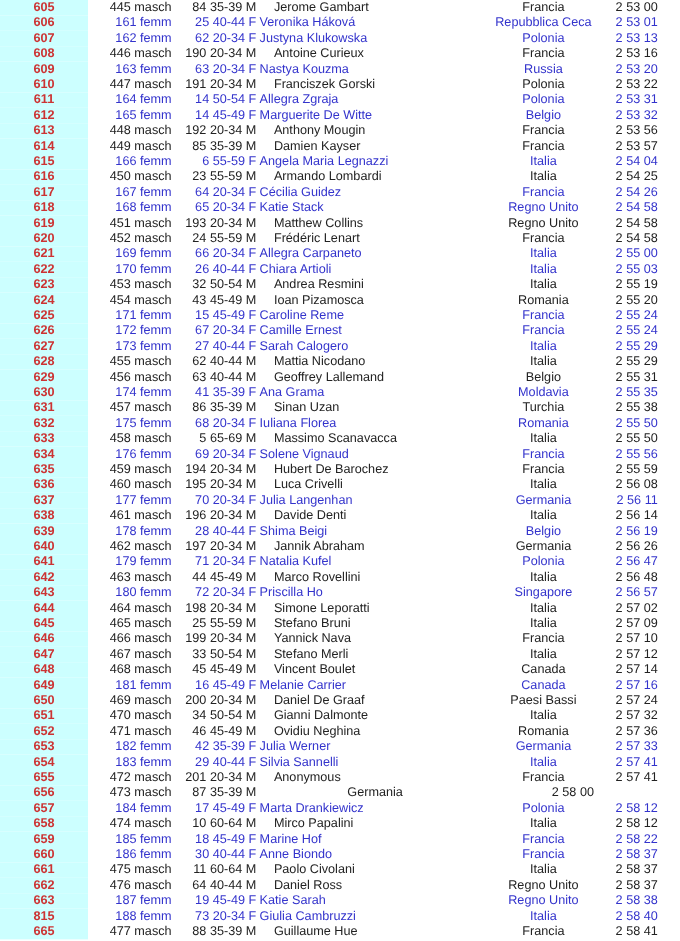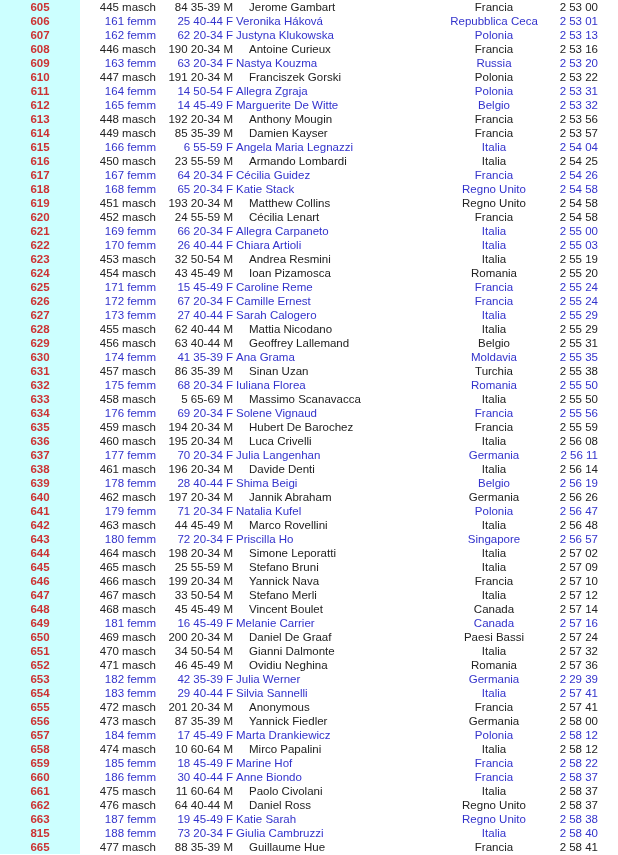--- a/index.html
+++ b/index.html
@@ -158,21 +158,21 @@
       <div class="cell cat">451 masch</div>
       <div class="cell age">193 20-34 M</div>
       <div class="cell name">Matthew Collins</div>
       <div class="cell country">Regno Unito</div>
       <div class="cell time">2 54 58</div>
     </div>
     <div class="row masch">
       <div class="cell pos">620</div>
       <div class="cell cat">452 masch</div>
       <div class="cell age">24 55-59 M</div>
-      <div class="cell name">Cécilia Lenart</div>
+      <div class="cell name">Frédéric Lenart</div>
       <div class="cell country">Francia</div>
       <div class="cell time">2 54 58</div>
     </div>
     <div class="row femm">
       <div class="cell pos">621</div>
       <div class="cell cat">169 femm</div>
       <div class="cell age">66 20-34 F</div>
       <div class="cell name">Allegra Carpaneto</div>
       <div class="cell country">Italia</div>
       <div class="cell time">2 55 00</div>
@@ -424,21 +424,21 @@
       <div class="cell name">Ovidiu Neghina</div>
       <div class="cell country">Romania</div>
       <div class="cell time">2 57 36</div>
     </div>
     <div class="row femm">
       <div class="cell pos">653</div>
       <div class="cell cat">182 femm</div>
       <div class="cell age">42 35-39 F</div>
       <div class="cell name">Julia Werner</div>
       <div class="cell country">Germania</div>
-      <div class="cell time">2 29 39</div>
+      <div class="cell time">2 57 33</div>
     </div>
     <div class="row femm">
       <div class="cell pos">654</div>
       <div class="cell cat">183 femm</div>
       <div class="cell age">29 40-44 F</div>
       <div class="cell name">Silvia Sannelli</div>
       <div class="cell country">Italia</div>
       <div class="cell time">2 57 41</div>
     </div>
     <div class="row masch">
@@ -446,21 +446,20 @@
       <div class="cell cat">472 masch</div>
       <div class="cell age">201 20-34 M</div>
       <div class="cell name">Anonymous</div>
       <div class="cell country">Francia</div>
       <div class="cell time">2 57 41</div>
     </div>
     <div class="row masch">
       <div class="cell pos">656</div>
       <div class="cell cat">473 masch</div>
       <div class="cell age">87 35-39 M</div>
-      <div class="cell name">Yannick Fiedler</div>
       <div class="cell country">Germania</div>
       <div class="cell time">2 58 00</div>
     </div>
     <div class="row femm">
       <div class="cell pos">657</div>
       <div class="cell cat">184 femm</div>
       <div class="cell age">17 45-49 F</div>
       <div class="cell name">Marta Drankiewicz</div>
       <div class="cell country">Polonia</div>
       <div class="cell time">2 58 12</div>

